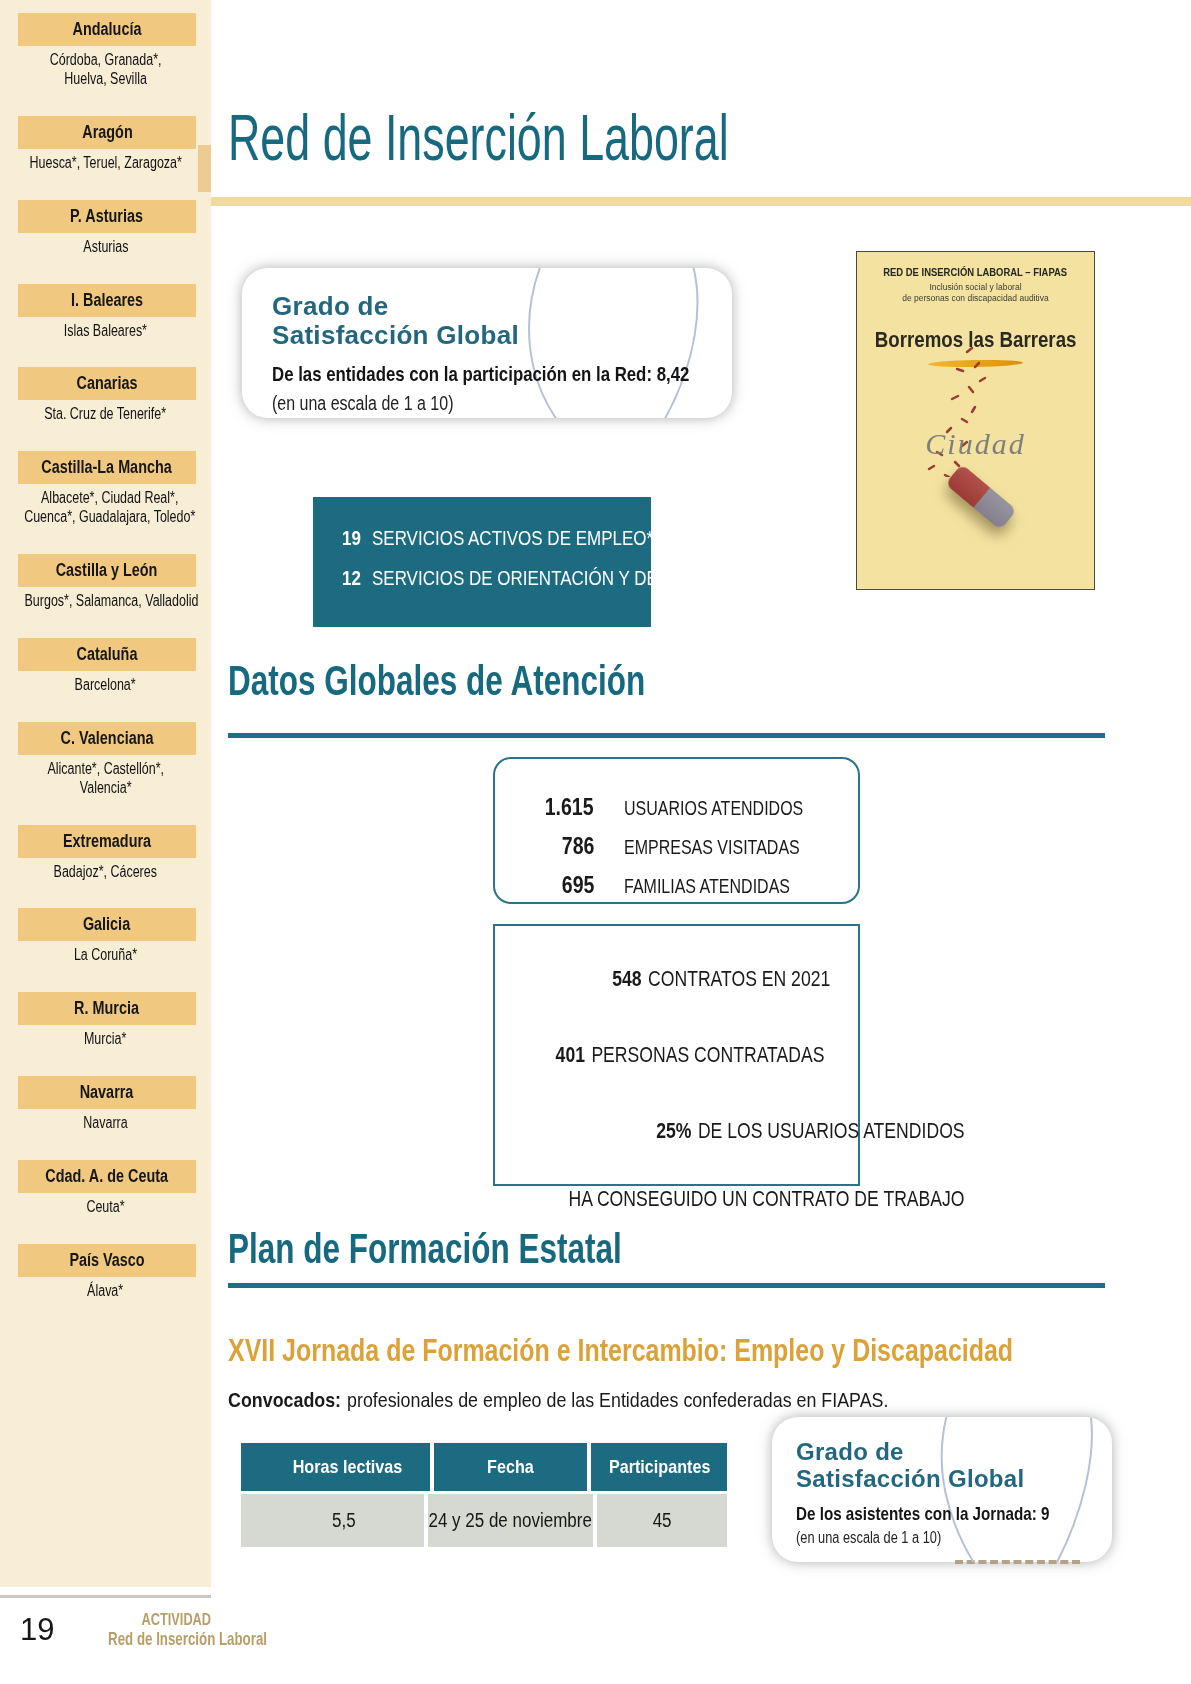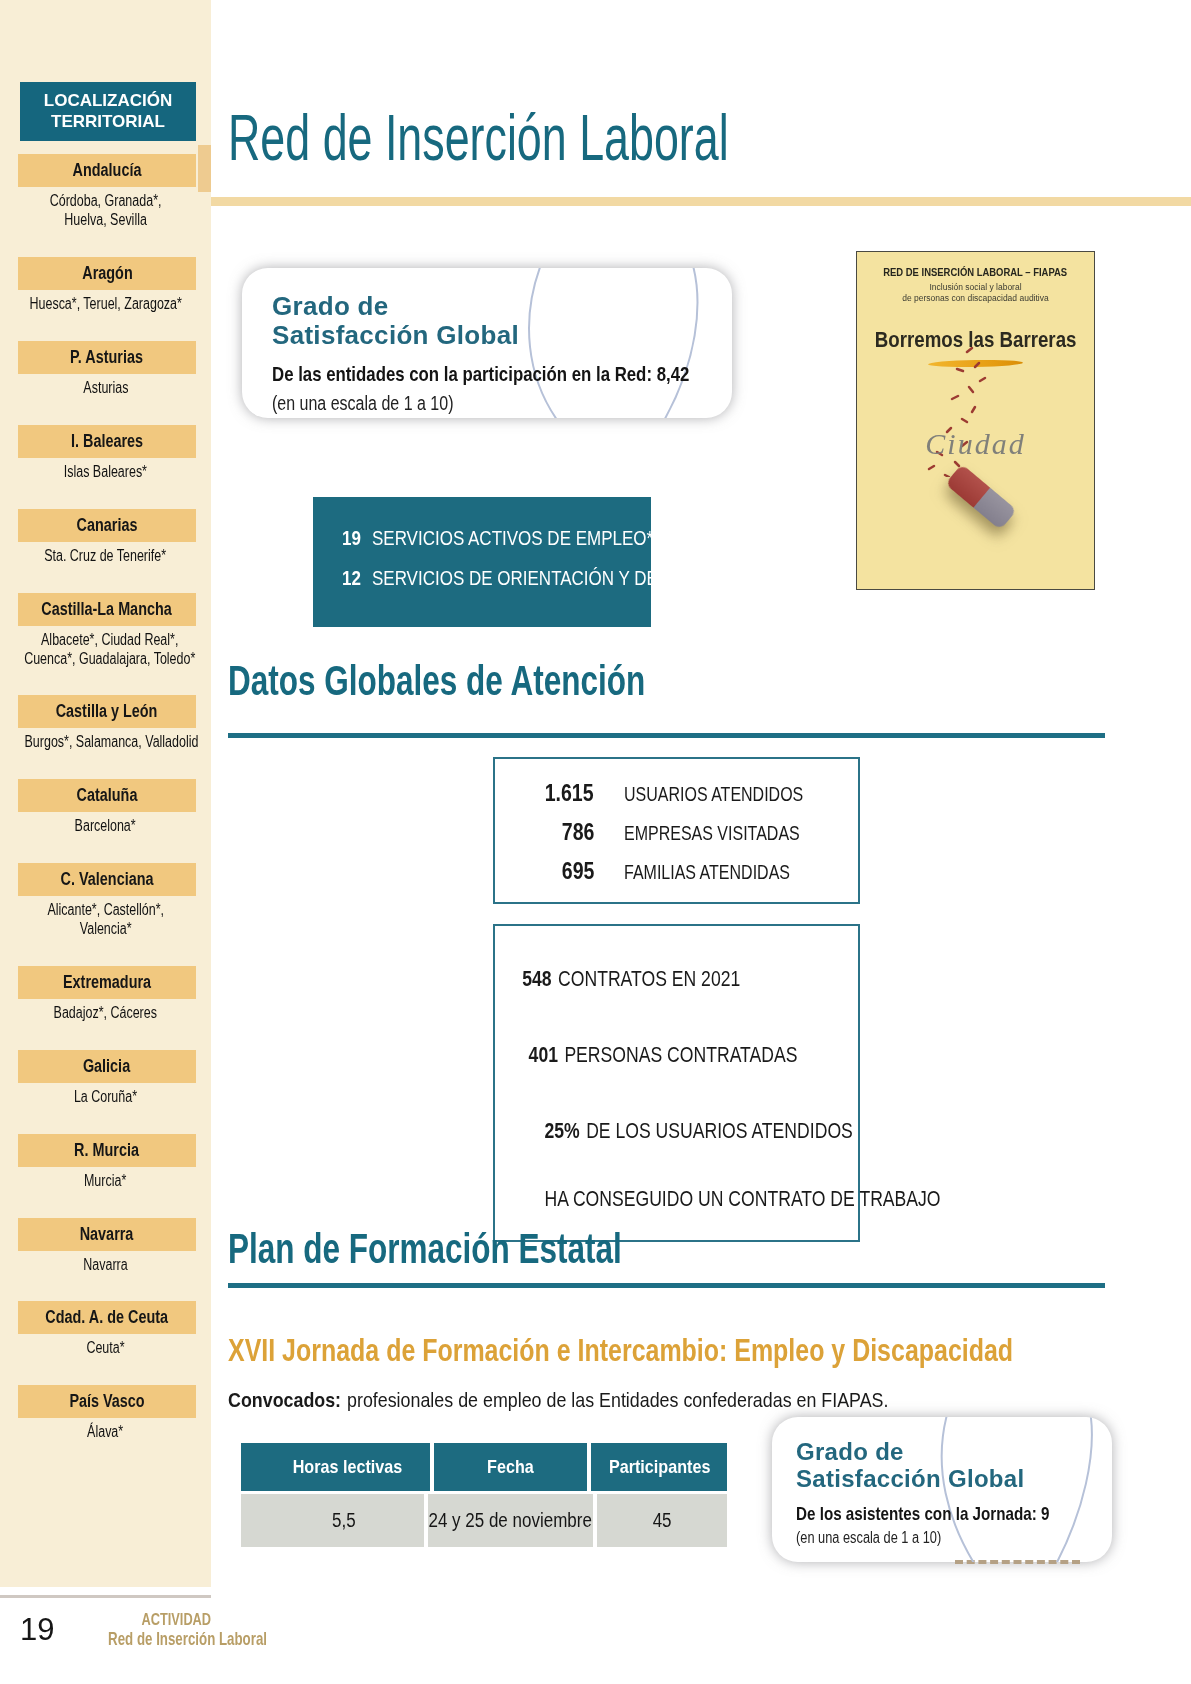--- a/index.html
+++ b/index.html
@@ -67,25 +67,25 @@
   .svc-line .val{font-weight:bold;margin-right:13px;}
 
   
   .section-title{color:#17697f;font-weight:bold;font-size:42px;line-height:1;}
   .st1{left:228px;top:660px;}
   .st2{left:228px;top:1228px;}
   .rule{left:228px;width:877px;height:5px;background:#1e6f85;}
   .rule1{top:733px;} .rule2{top:1283px;}
 
   .stats-box{border:2px solid #2b7388;background:#fff;box-sizing:border-box;}
-  .box1{left:493px;top:757px;width:367px;height:147px;padding-top:21px;}
+  .box1{left:493px;top:757px;width:367px;height:147px;padding-top:35px;border-radius:18px;}
   .stat-row{display:flex;align-items:baseline;height:39px;font-size:20px;}
   .stat-row .val{width:99px;text-align:right;font-weight:bold;font-size:23px;}
   .stat-row .lab{margin-left:30px;}
-  .box2{left:493px;top:924px;width:367px;height:318px;padding-top:36px;text-align:left;}
+  .box2{left:493px;top:924px;width:367px;height:262px;padding-top:36px;text-align:right;padding-left:24px;}
   .b2line{font-size:22px;margin-bottom:42px;line-height:1.55;}
   .b2line .val{font-weight:bold;margin-right:8px;}
 
   .jornada{left:228px;top:1332px;color:#dca238;font-weight:bold;font-size:32px;}
   .convocados{left:228px;top:1388px;font-size:21px;}
   .convocados .lab{font-weight:bold;}
   .convocados .txt{margin-left:7px;}
 
   
   .jtable{left:241px;top:1443px;width:486px;}
@@ -104,22 +104,20 @@
   .footer-labels{left:40px;top:1611px;width:171px;text-align:right;color:#b89e66;line-height:1.1;}
   .footer-act{font-size:16px;font-weight:bold;}
   .footer-sub{font-size:19px;font-weight:bold;}
 </style>
 </head>
 <body>
 
 <div id="page">
 
   <div class="abs sidebar">
-    <div class="loc-header">LOCALIZACIÓN
-TERRITORIAL</div>
     <div class="regions">
 
       <div class="region">
         <div class="region-name"><span class="sq oC x80">Andalucía</span></div>
         <div class="region-cities"><span class="sq oC x78">Córdoba, Granada*,
 Huelva, Sevilla</span></div>
       </div>
       <div class="region">
         <div class="region-name"><span class="sq oC x80">Aragón</span></div>
         <div class="region-cities"><span class="sq oC x78">Huesca*, Teruel, Zaragoza*</span></div>

